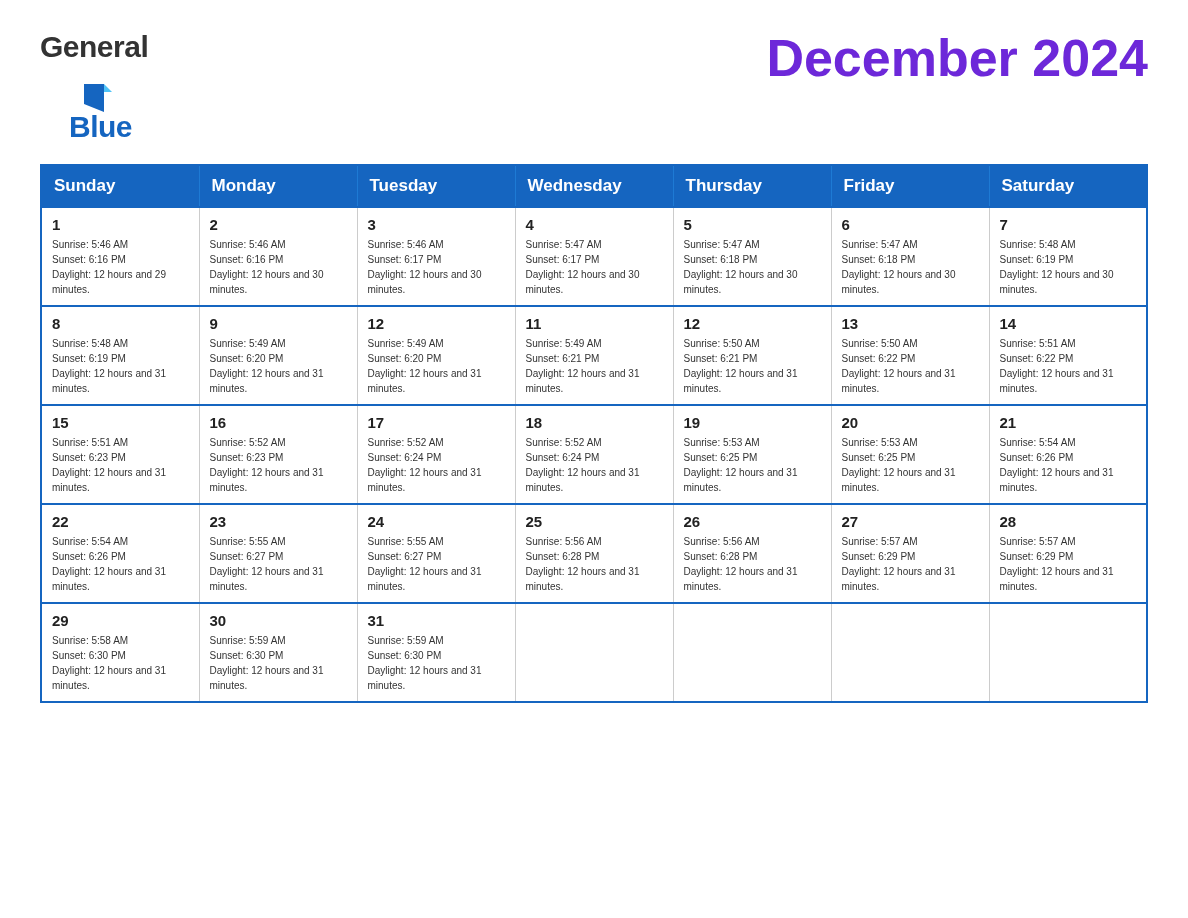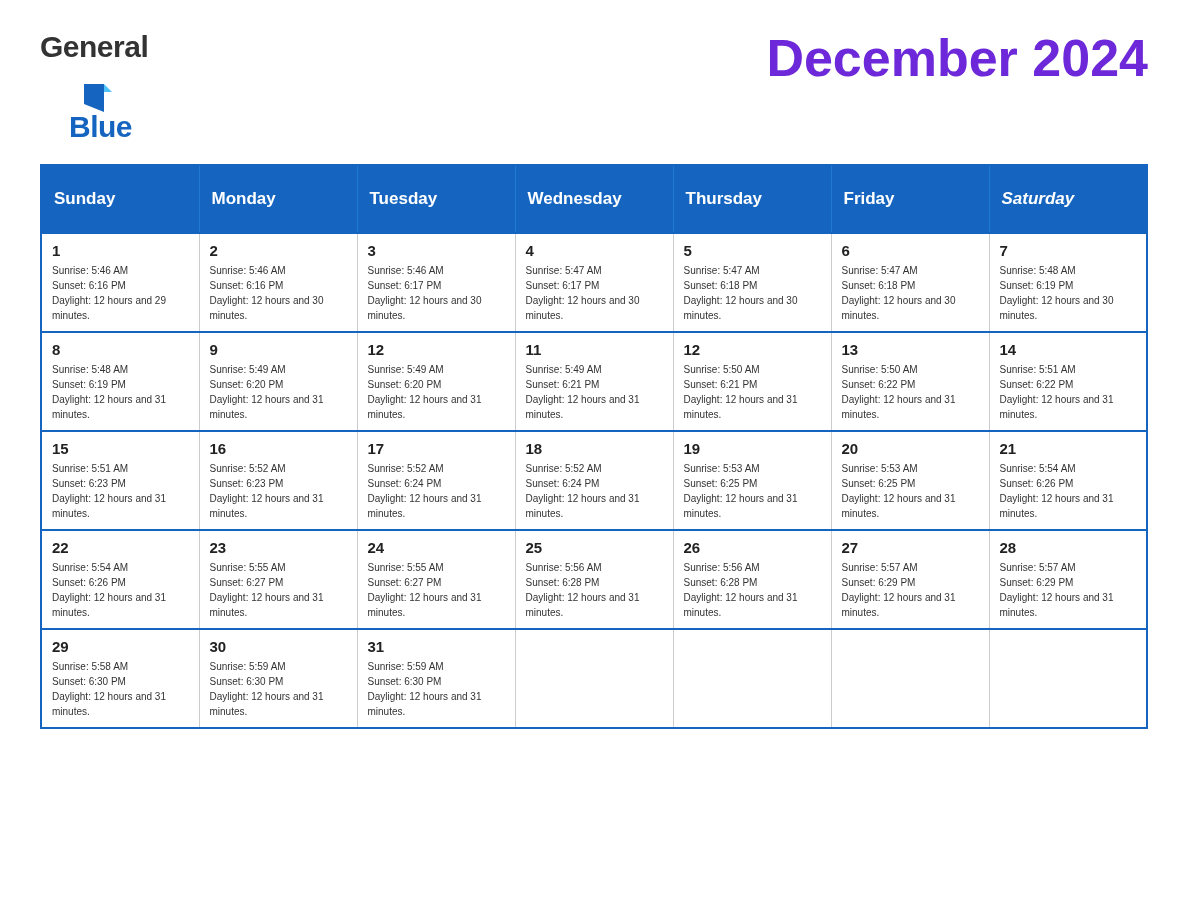--- a/index.html
+++ b/index.html
@@ -36,29 +36,28 @@
       margin-top: 4px;
     }
     .calendar-table {
       width: 100%;
       border-collapse: collapse;
       border: 2px solid #1565c0;
     }
     .calendar-table thead tr th {
       background-color: #1565c0;
       color: #fff;
-      padding: 23px 12px;
+      padding: 10px 12px;
       font-size: 17px;
       font-weight: bold;
       text-align: left;
       border-right: 1px solid #1e7ad4;
     }
     .calendar-table thead tr th:last-child {
       border-right: none;
-      font-style: italic;
     }
     .calendar-table tbody tr td {
       vertical-align: top;
       padding: 8px 10px;
       border-top: 2px solid #1565c0;
       border-right: 1px solid #ccc;
       font-size: 13px;
       color: #222;
       width: 14.28%;
       min-height: 100px;

